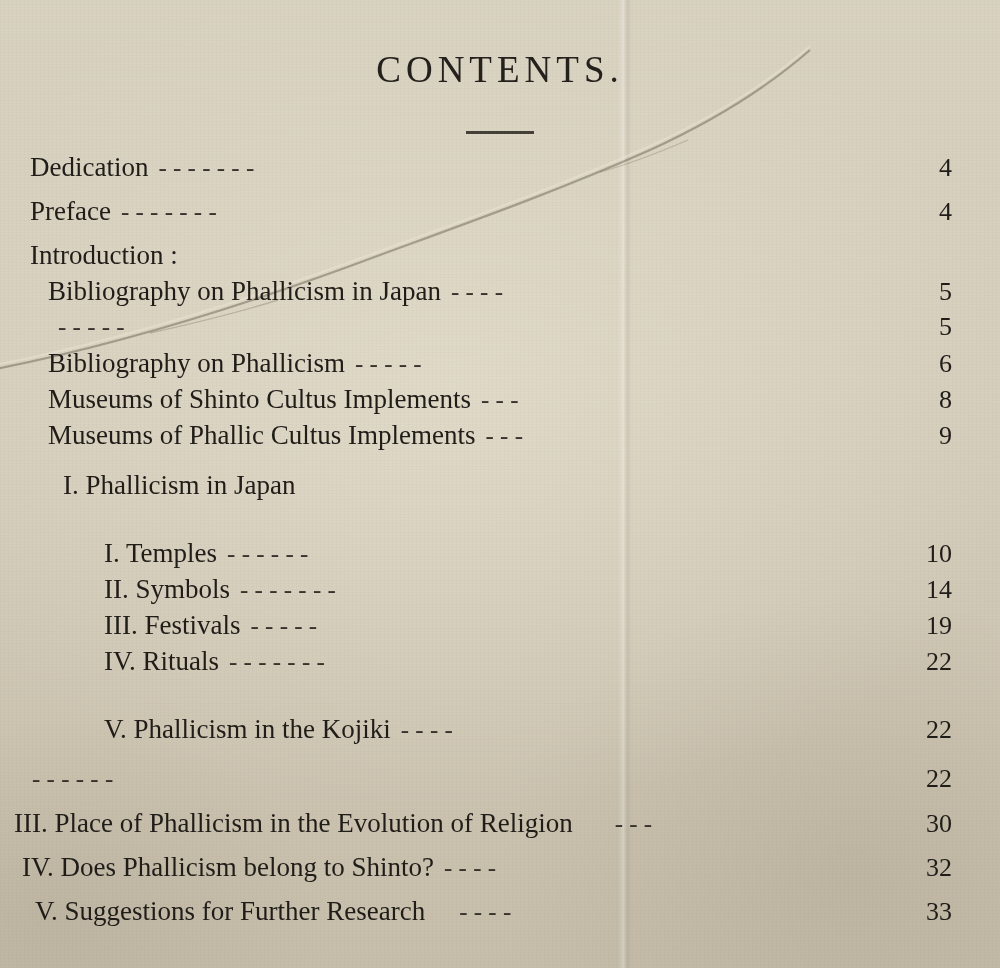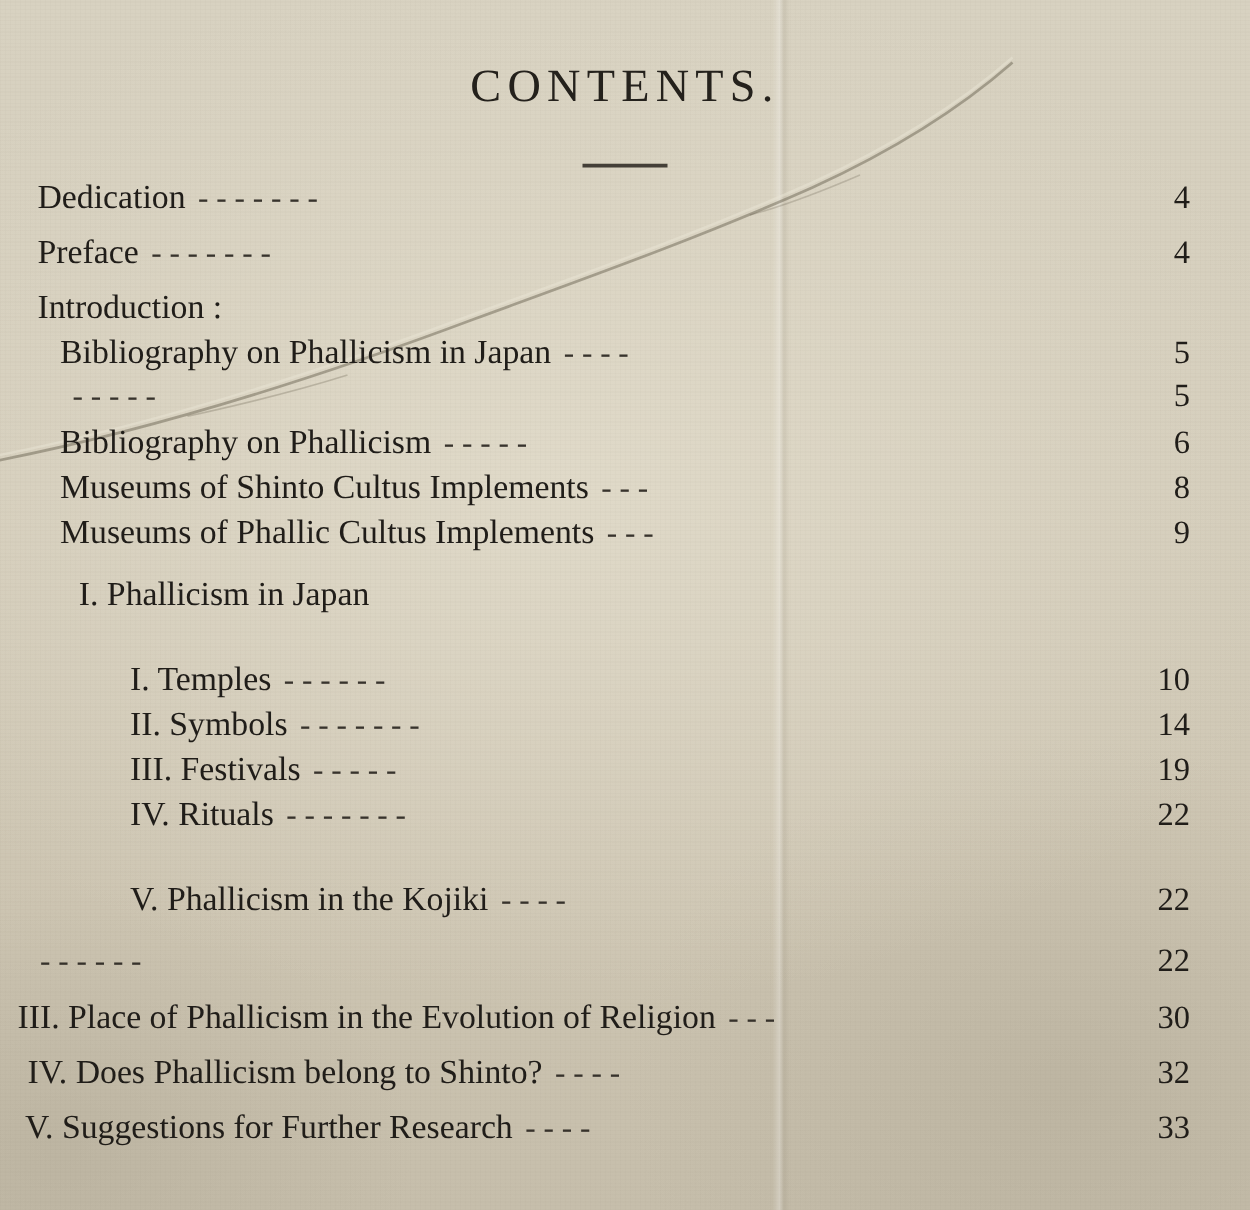--- a/index.html
+++ b/index.html
@@ -82,21 +82,21 @@
     top: 131px;
     left: 466px;
     width: 68px;
     height: 3px;
     background: #2a2620;
     opacity: 0.85;
   }
 
   .toc {
     position: absolute;
-    top: 144px;
+    top: 154px;
     left: 0;
     width: 1000px;
   }
 
   .row {
     position: relative;
     display: flex;
     align-items: baseline;
     font-size: 27px;
     line-height: 1.0;
@@ -126,23 +126,23 @@
     font-size: 26px;
   }
 
   
   .lvl0 { padding-left: 30px; }
   .lvl1 { padding-left: 48px; }
   .lvl-rn1 { padding-left: 50px; margin-left: 13px; }
   .lvl-rn2 { padding-left: 104px; margin-top: 32px; }
   .lvl-rn3 { padding-left: 104px; }
   .lvl-top2 { padding-left: 22px; }
-  .lvl-top3 { padding-left: 14px; }
+  .lvl-top3 { padding-left: 14px; gap: 32px; }
   .lvl-top4 { padding-left: 22px; }
-  .lvl-top5 { padding-left: 20px; }
+  .lvl-top5 { padding-left: 35px; gap: 24px; }
 
   .right-pad { padding-right: 48px; }
 
   .gap-sm { height: 8px; }
   .gap-md { height: 14px; }
 
   .nodash .dashes { visibility: hidden; }
   .nopage .page { visibility: hidden; }
 </style>
 </head>

